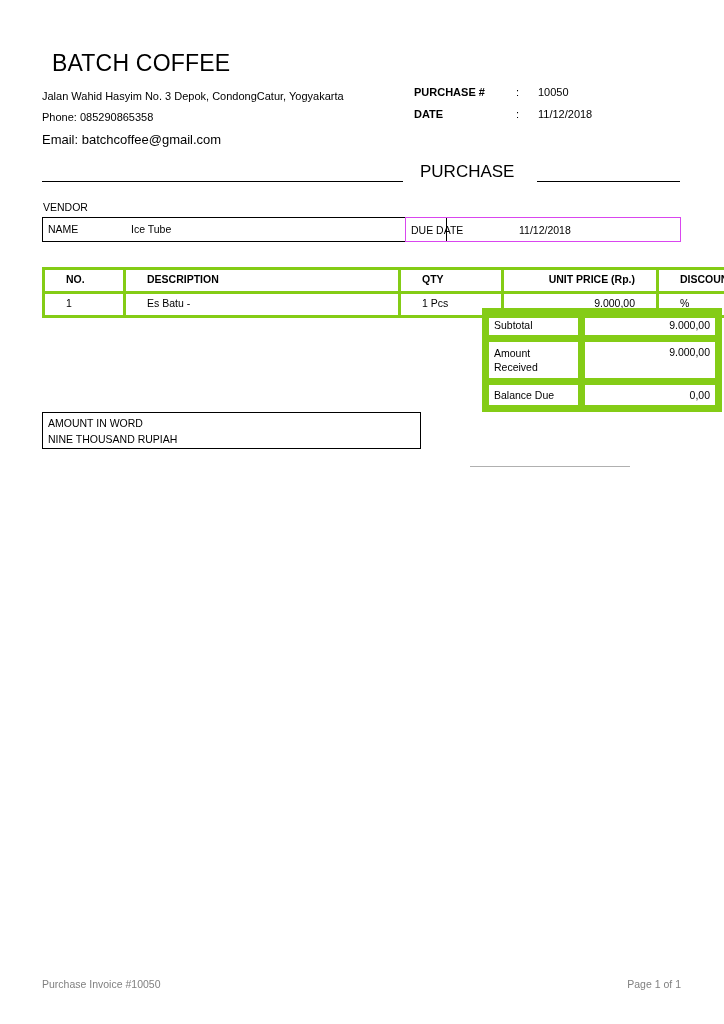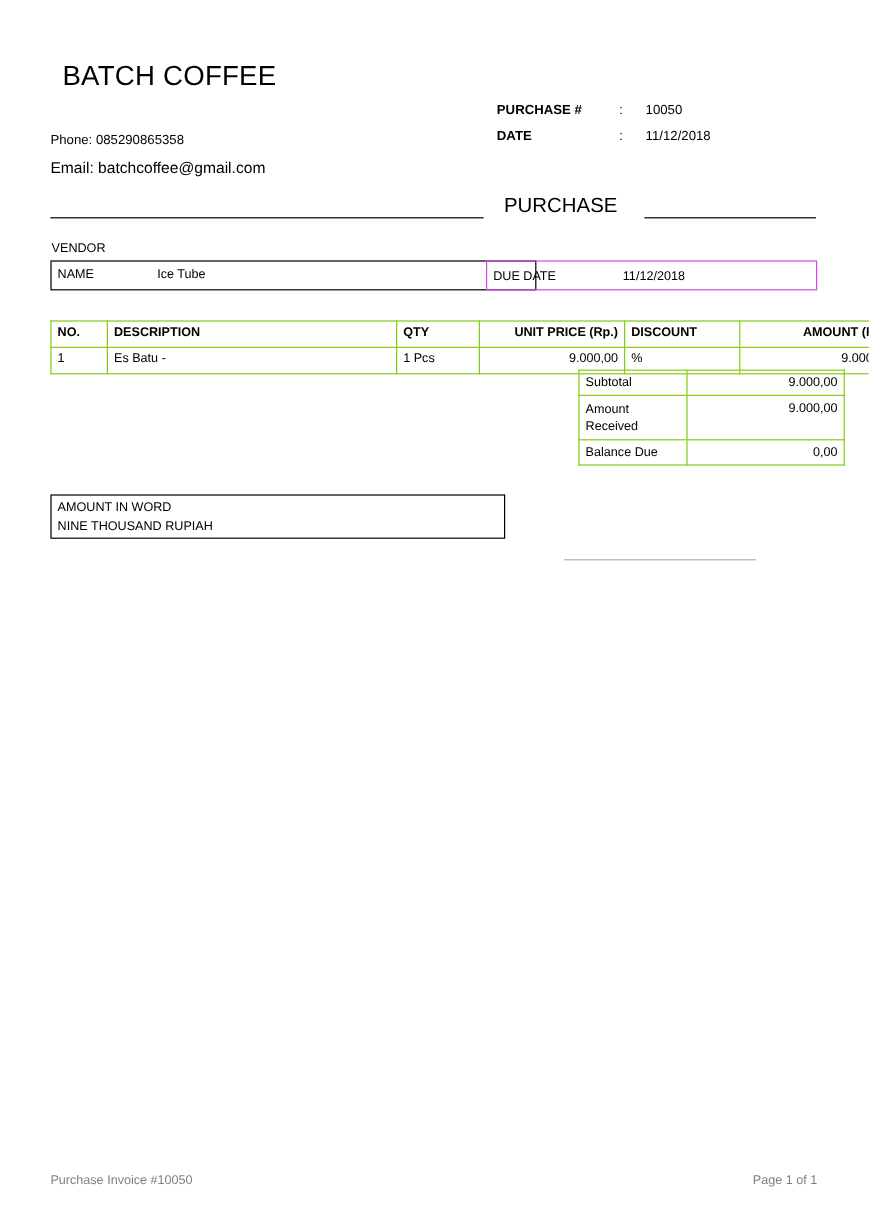--- a/index.html
+++ b/index.html
@@ -159,22 +159,22 @@
     position: absolute;
     left: 42px;
     top: 267px;
     width: 639px;
     border-collapse: collapse;
     font-size: 10.5px;
     table-layout: fixed;
   }
   .items-table th,
   .items-table td {
-    border: 1px solid #84cc16;
-    padding: 3px 5px;
+    border: 3px solid #84cc16;
+    padding: 3px 21px;
     height: 15px;
     vertical-align: top;
   }
   .items-table thead th {
     font-weight: bold;
     height: 15px;
   }
   .col-no      { width: 36px;  text-align: left; }
   .col-desc    { width: 230px; text-align: left; }
   .col-qty     { width: 58px;  text-align: left; }
@@ -186,21 +186,21 @@
   .totals {
     position: absolute;
     left: 482px;
     top: 308px;
     width: 199px;
     border-collapse: collapse;
     font-size: 10.5px;
     table-layout: fixed;
   }
   .totals td {
-    border: 1px solid #84cc16;
+    border: 7px solid #84cc16;
     padding: 4px 5px;
     vertical-align: top;
   }
   .totals .t-label { width: 79px; text-align: left; }
   .totals .t-value { width: 120px; text-align: right; }
   .totals tr.row-total td {
     font-weight: bold;
     background: #ccd2e6;
   }
   .totals tr.row-received td { height: 28px; }
@@ -257,20 +257,21 @@
     color: #808080;
     white-space: nowrap;
   }
 </style>
 </head>
 <body>
 
 <div class="page">
 
   <div class="company-name">BATCH COFFEE</div>
+  <div class="company-address">Jalan Wahid Hasyim No. 3 Depok, CondongCatur, Yogyakarta</div>
   <div class="company-phone">Phone: 085290865358</div>
   <div class="company-email">Email: batchcoffee@gmail.com</div>
 
   <div class="meta">
     <div class="meta-row">
       <span class="meta-label">PURCHASE #</span>
       <span class="meta-colon">:</span>
       <span class="meta-value">10050</span>
     </div>
     <div class="meta-row">

